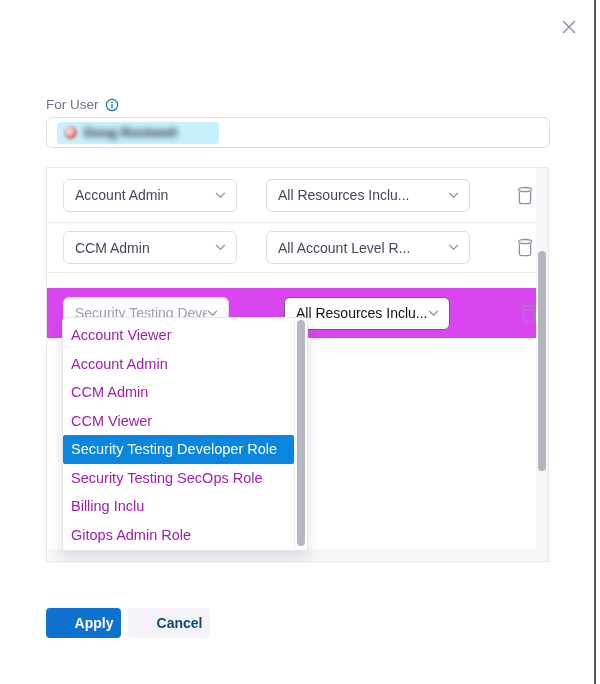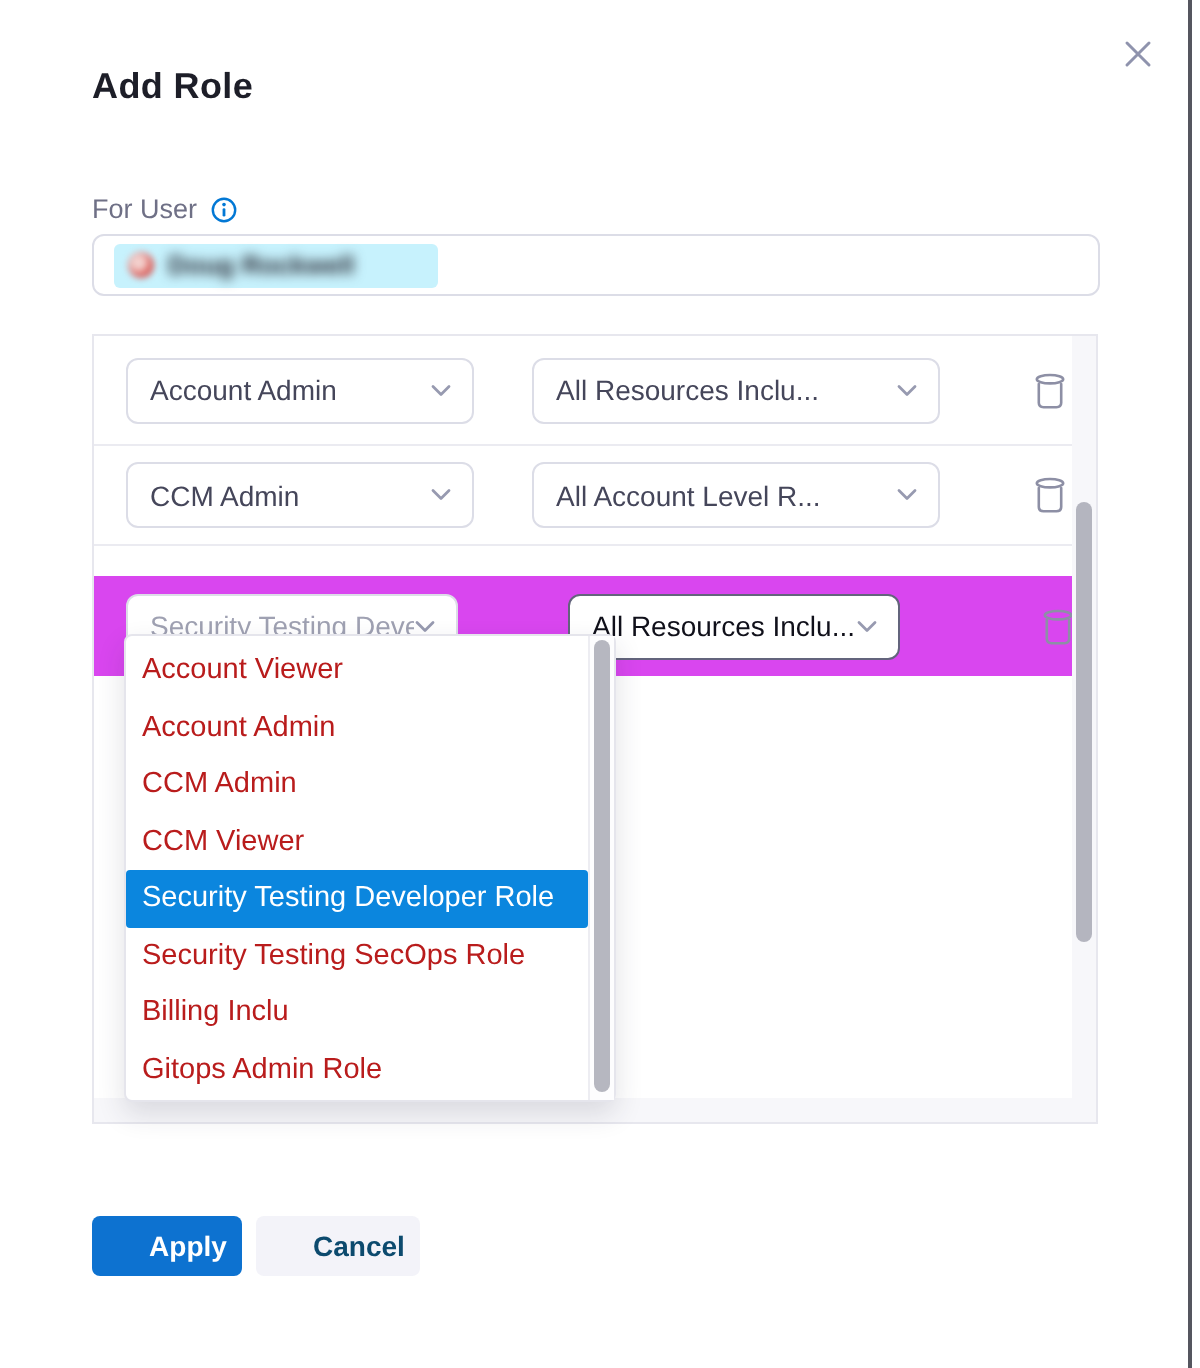--- a/index.html
+++ b/index.html
@@ -86,21 +86,21 @@
 
   .dropdown {
     position: absolute; left: 62px; top: 317px; width: 246px; height: 234px;
     background: #fff; border: 1px solid #e5e5ec; border-radius: 4px;
     box-shadow: 0 6px 14px rgba(40,41,61,.14);
     padding: 3px 0; z-index: 5;
   }
   .dd-item {
     height: 28.5px; width: calc(100% - 13px);
     display: flex; align-items: center; padding-left: 8px;
-    font-size: 14.5px; color: #b91c1c; cursor: pointer; white-space: nowrap; overflow: hidden;
+    font-size: 14.5px; color: #a21caf; cursor: pointer; white-space: nowrap; overflow: hidden;
   }
   .dd-item.selected {
     background: #0b86de; color: #ffffff; border-radius: 2px;
   }
   .dd-track {
     position: absolute; right: 0; top: 0; bottom: 0; width: 13px;
     border-left: 1px solid #ededf2; background: #fdfdfe;
   }
   .dd-thumb {
     position: absolute; left: 2px; top: 2px; width: 8px; height: 226px;
@@ -121,21 +121,20 @@
 <div class="modal">
 
   <div class="right-edge"></div>
 
   <div class="close-btn">
     <svg width="20" height="20" viewBox="0 0 20 20">
       <path d="M4.5 4.5 L15.5 15.5 M15.5 4.5 L4.5 15.5" stroke="#8f93ad" stroke-width="1.5" stroke-linecap="round" fill="none"></path>
     </svg>
   </div>
 
-  <div class="title">Add Role</div>
 
   <div class="for-user">
     <span>For User</span>
     <span style="display:flex;">
       <svg width="14" height="14" viewBox="0 0 14 14">
         <circle cx="7" cy="7" r="5.6" stroke="#0278d5" stroke-width="1.2" fill="none"></circle>
         <circle cx="7" cy="4.3" r="0.9" fill="#0278d5"></circle>
         <rect x="6.3" y="6.1" width="1.4" height="4.2" rx="0.7" fill="#0278d5"></rect>
       </svg>
     </span>

